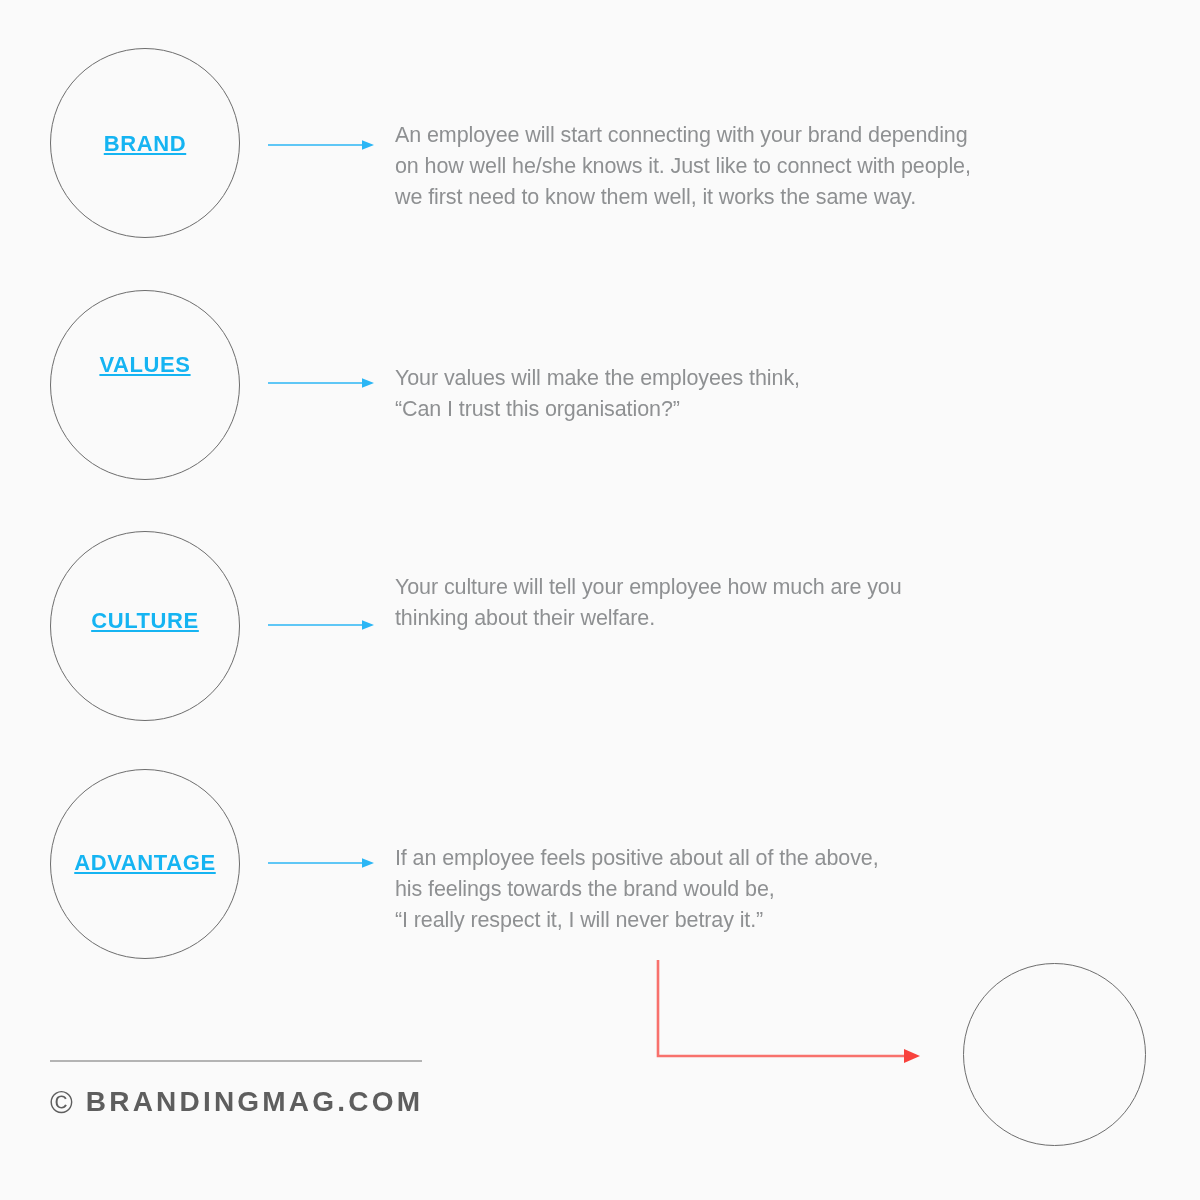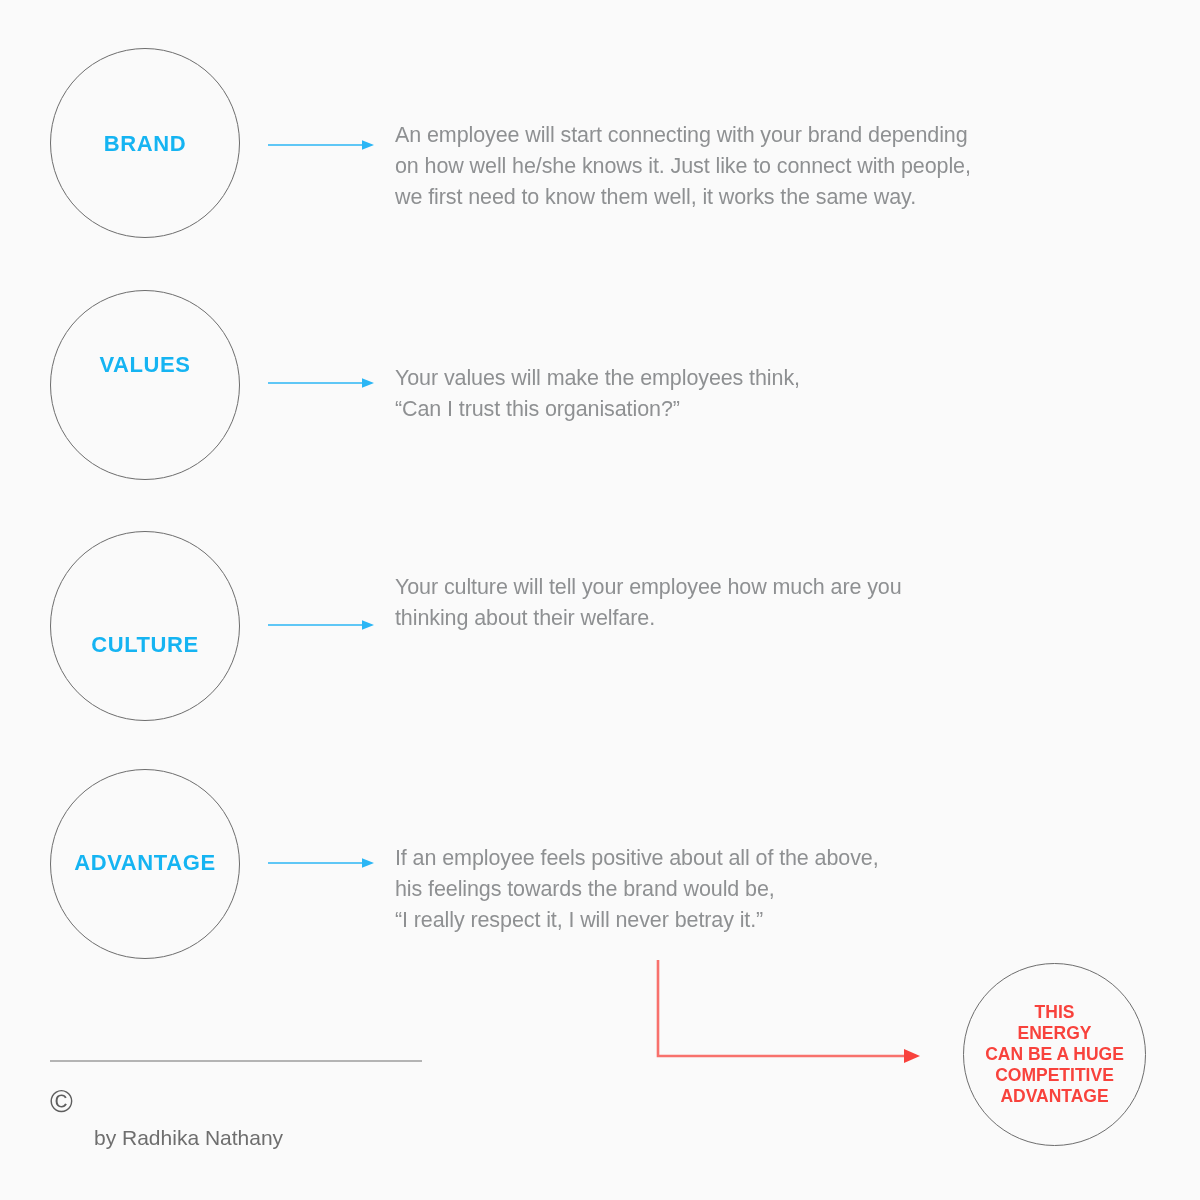--- a/index.html
+++ b/index.html
@@ -40,20 +40,21 @@
     position: absolute;
     left: 50px;
     width: 190px;
     text-align: center;
     color: #15b4f2;
     font-weight: bold;
     font-size: 22px;
     letter-spacing: 0.6px;
     white-space: nowrap;
     font-family: "Liberation Sans", sans-serif;
+    text-decoration: underline;
   }
 
   .stage-arrow {
     position: absolute;
     left: 268px;
     width: 108px;
     height: 14px;
     overflow: visible;
   }
 
@@ -171,21 +172,21 @@
         <line x1="0" y1="7" x2="96" y2="7" stroke="#2bb6f5" stroke-width="1.6"></line>
         <polygon points="94,2.2 106,7 94,11.8" fill="#2bb6f5"></polygon>
       </svg>
     </div>
     <div class="stage-text" style="top:363px;">Your values will make the employees think,
 “Can I trust this organisation?”</div>
   </div>
 
   <div class="stage-row" style="top:0;">
     <div class="stage-circle" style="left:50px; top:531px;"></div>
-    <div class="stage-label" style="top:632px;">CULTURE</div>
+    <div class="stage-label" style="top:608px;">CULTURE</div>
     <div class="stage-arrow" style="top:618px;">
       <svg width="110" height="14" viewBox="0 0 110 14" xmlns="http://www.w3.org/2000/svg">
         <line x1="0" y1="7" x2="96" y2="7" stroke="#2bb6f5" stroke-width="1.6"></line>
         <polygon points="94,2.2 106,7 94,11.8" fill="#2bb6f5"></polygon>
       </svg>
     </div>
     <div class="stage-text" style="top:572px;">Your culture will tell your employee how much are you
 thinking about their welfare.</div>
   </div>
 
@@ -204,27 +205,22 @@
   </div>
 
   <div id="red-connector">
     <svg width="300" height="140" viewBox="0 0 300 140" xmlns="http://www.w3.org/2000/svg">
       <path d="M 18 20 L 18 116 L 268 116" stroke="#f8716c" stroke-width="2.6" fill="none"></path>
       <polygon points="264,109 280,116 264,123" fill="#f8423c"></polygon>
     </svg>
   </div>
 
   <div id="conclusion-circle"></div>
-  <div id="conclusion-text">THIS
-ENERGY
-CAN BE A HUGE
-COMPETITIVE
-ADVANTAGE</div>
 
   <div id="footer">
     <div id="footer-divider"></div>
     <div id="footer-brand">
       <span id="copyright-icon">©</span>
-    </div>
-    <div id="footer-author">by Radhika Nathany</div>
+      <span>BRANDINGMAG.COM</span>
+    </div>
   </div>
 
 </div>
 
 </body></html>

